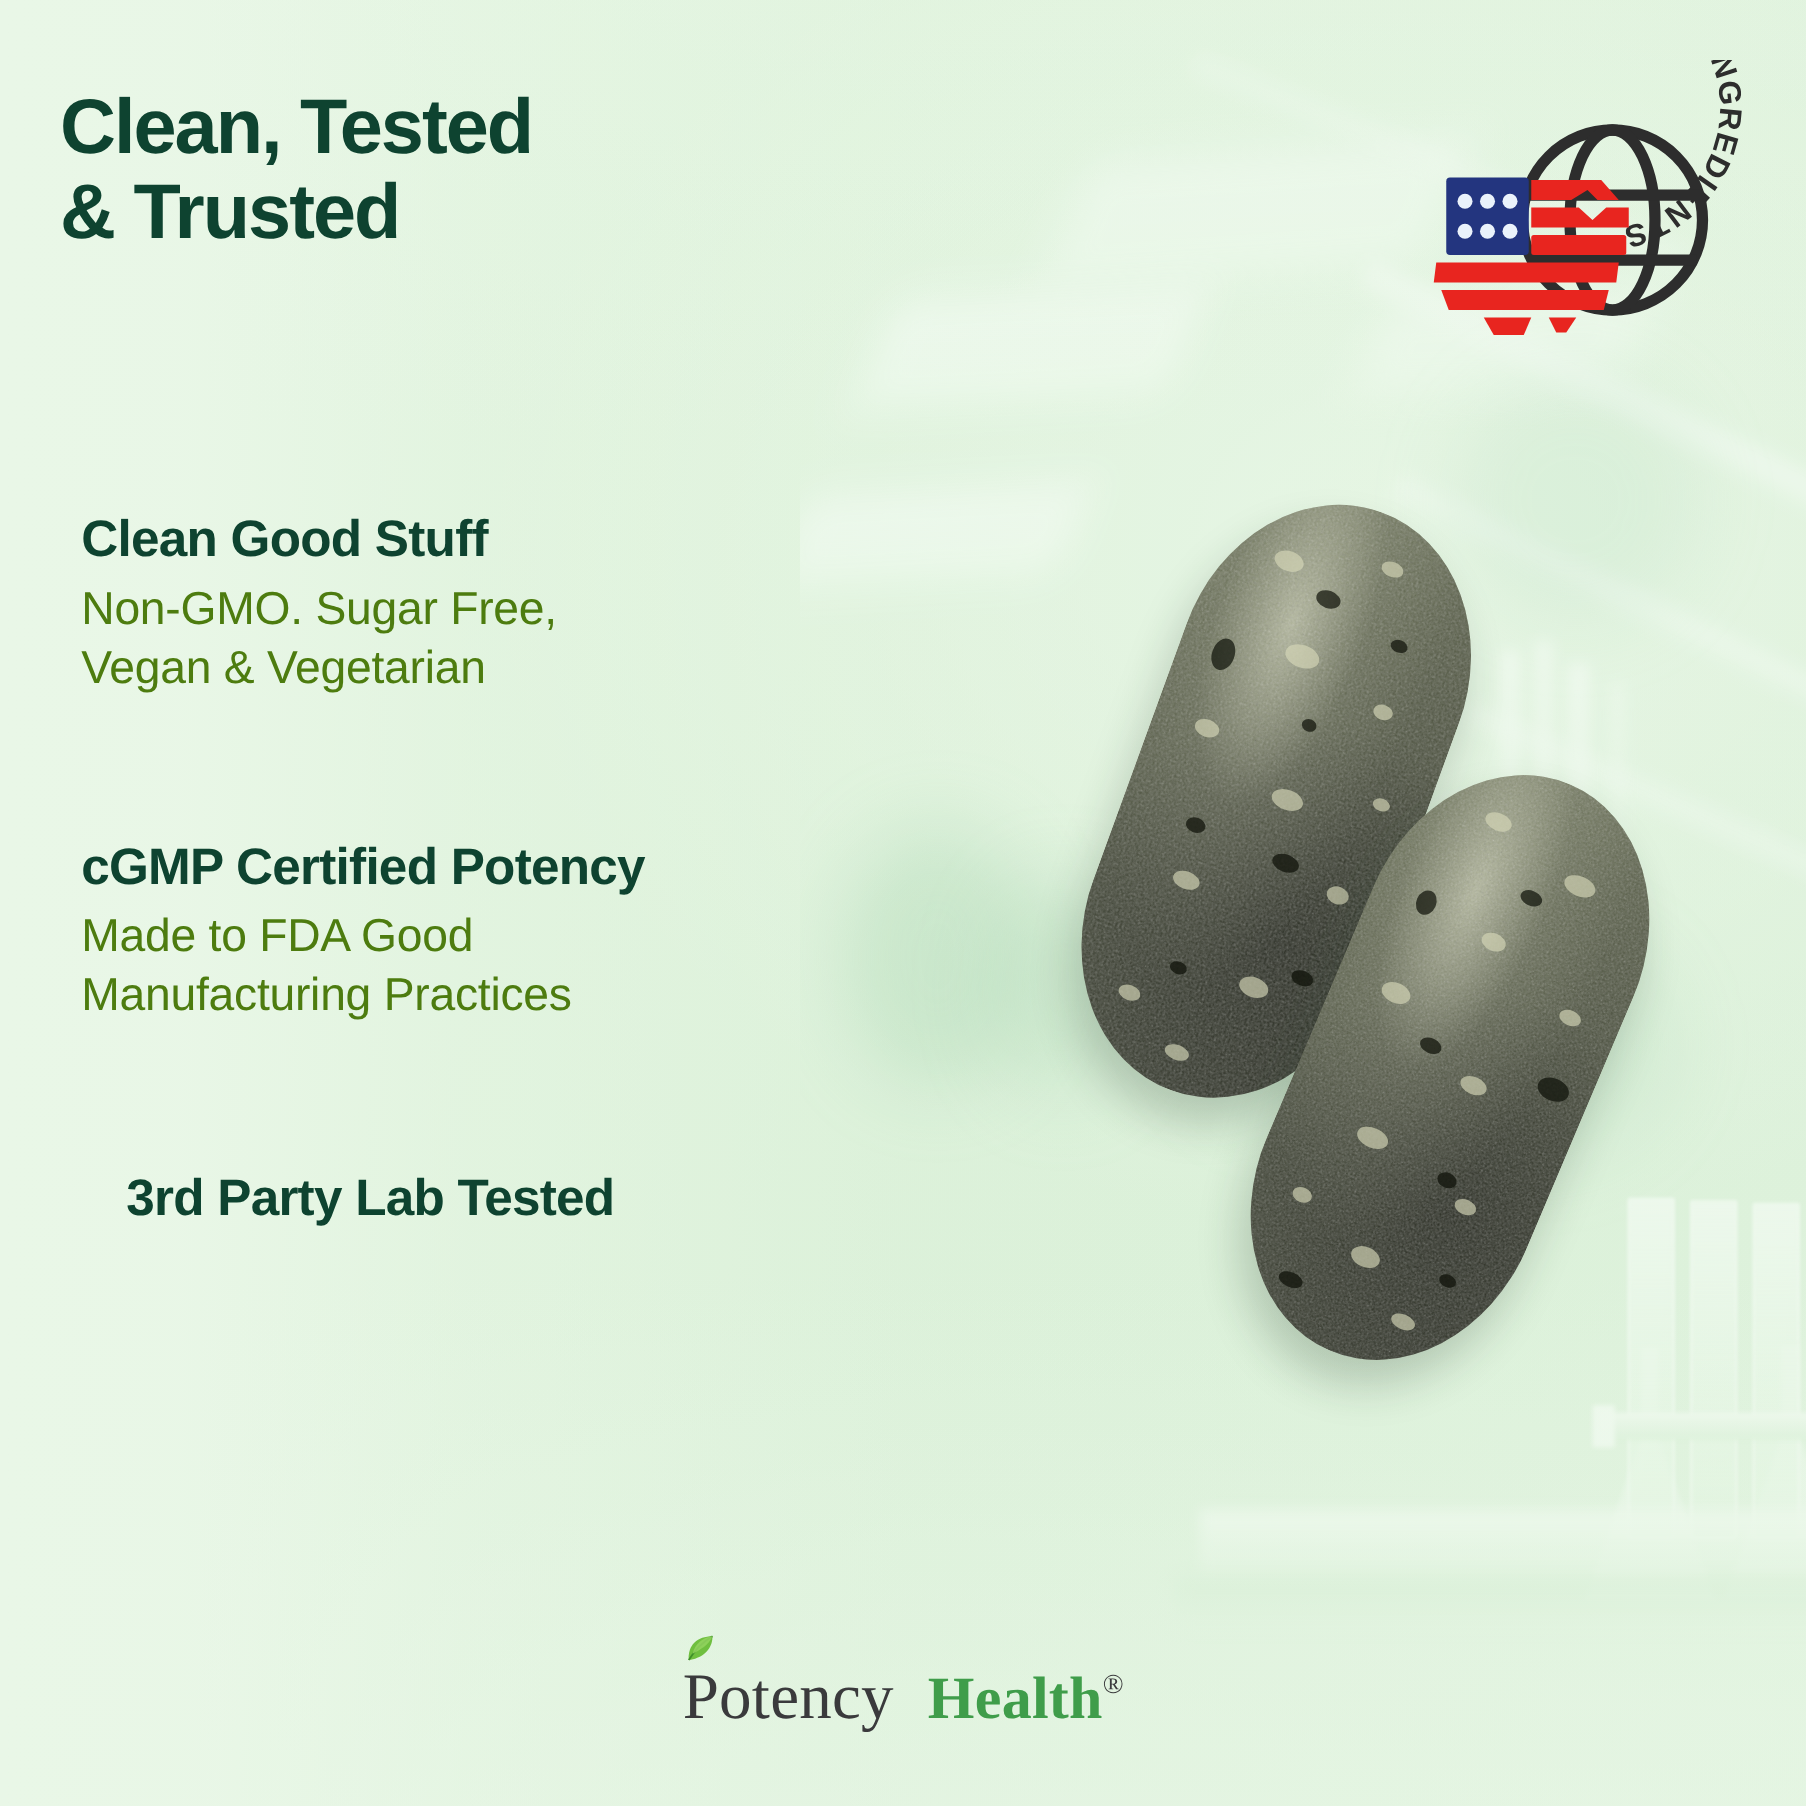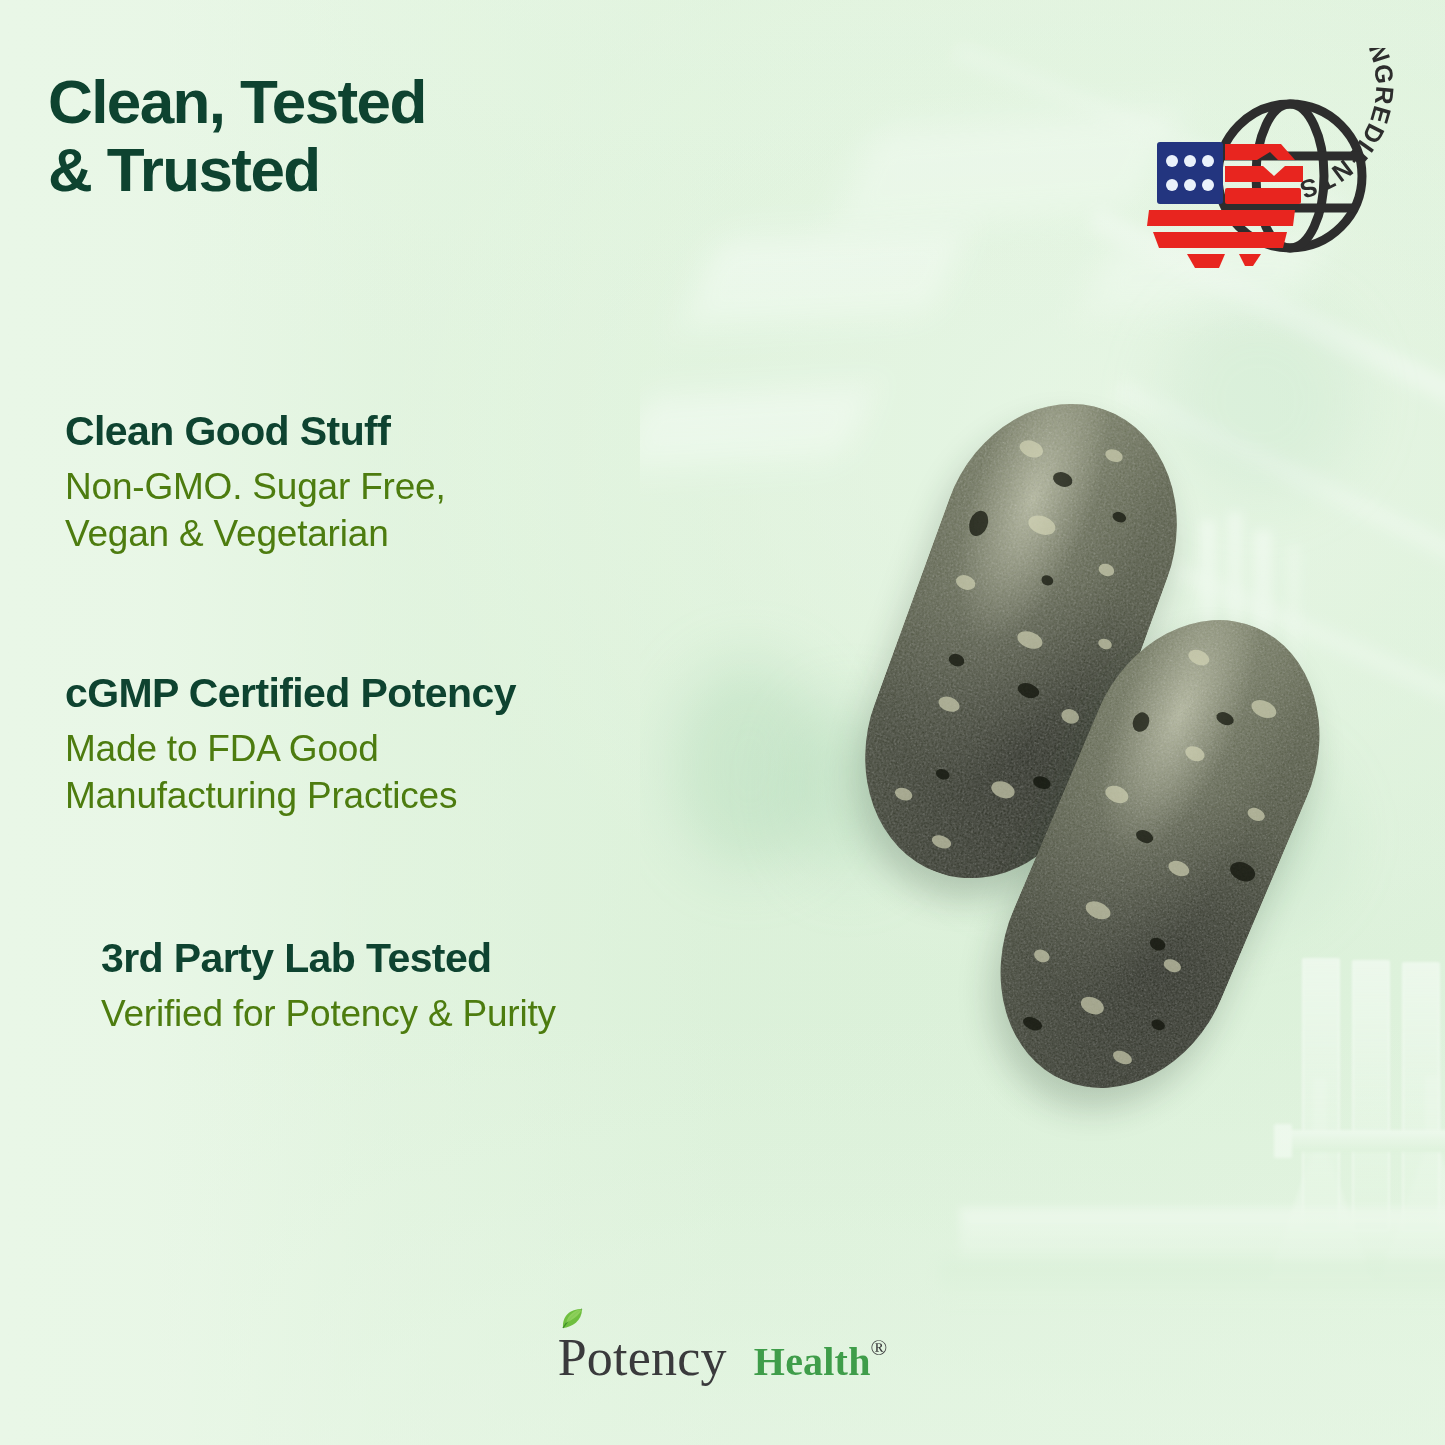--- a/index.html
+++ b/index.html
@@ -201,21 +201,21 @@
   }
   .logo-word {
     font-family: "Liberation Serif", serif;
     font-size: 52px;
     color: #3a3a3c;
     letter-spacing: .2px;
     position: relative;
   }
   .logo-word2 {
     font-family: "Liberation Serif", serif;
-    font-size: 40px;
+    font-size: 48px;
     font-weight: 700;
     color: #3f9d4a;
     letter-spacing: .2px;
     margin-left: 14px;
   }
   .logo-reg {
     font-family: "Liberation Serif", serif;
     font-size: 22px;
     color: #3a3a3c;
     vertical-align: super;
@@ -405,21 +405,20 @@
   </div>
 
   <div class="feature f-two">
     <div class="ft-title">cGMP Certified Potency</div>
     <div class="ft-sub">Made to FDA Good
 Manufacturing Practices</div>
   </div>
 
   <div class="feature f-three">
     <div class="ft-title">3rd Party Lab Tested</div>
-    <div class="ft-sub">Verified for Potency &amp; Purity</div>
   </div>
 
   <div class="logo">
     <span class="logo-word">
       <svg class="logo-leaf" viewBox="0 0 26 26">
         <path d="M23 2 C 11 2, 3 9, 4 21 C 13 20, 23 14, 23 2 Z" fill="#6fbf3f"></path>
         <path d="M23 2 C 16 6, 9 13, 4 21" stroke="#3f8f2a" stroke-width="1.4" fill="none"></path>
         <path d="M23 2 C 15 3, 9 8, 7 16 C 13 13, 20 9, 23 2 Z" fill="#93d45f" opacity=".85"></path>
       </svg>
       <span>Potency</span>

